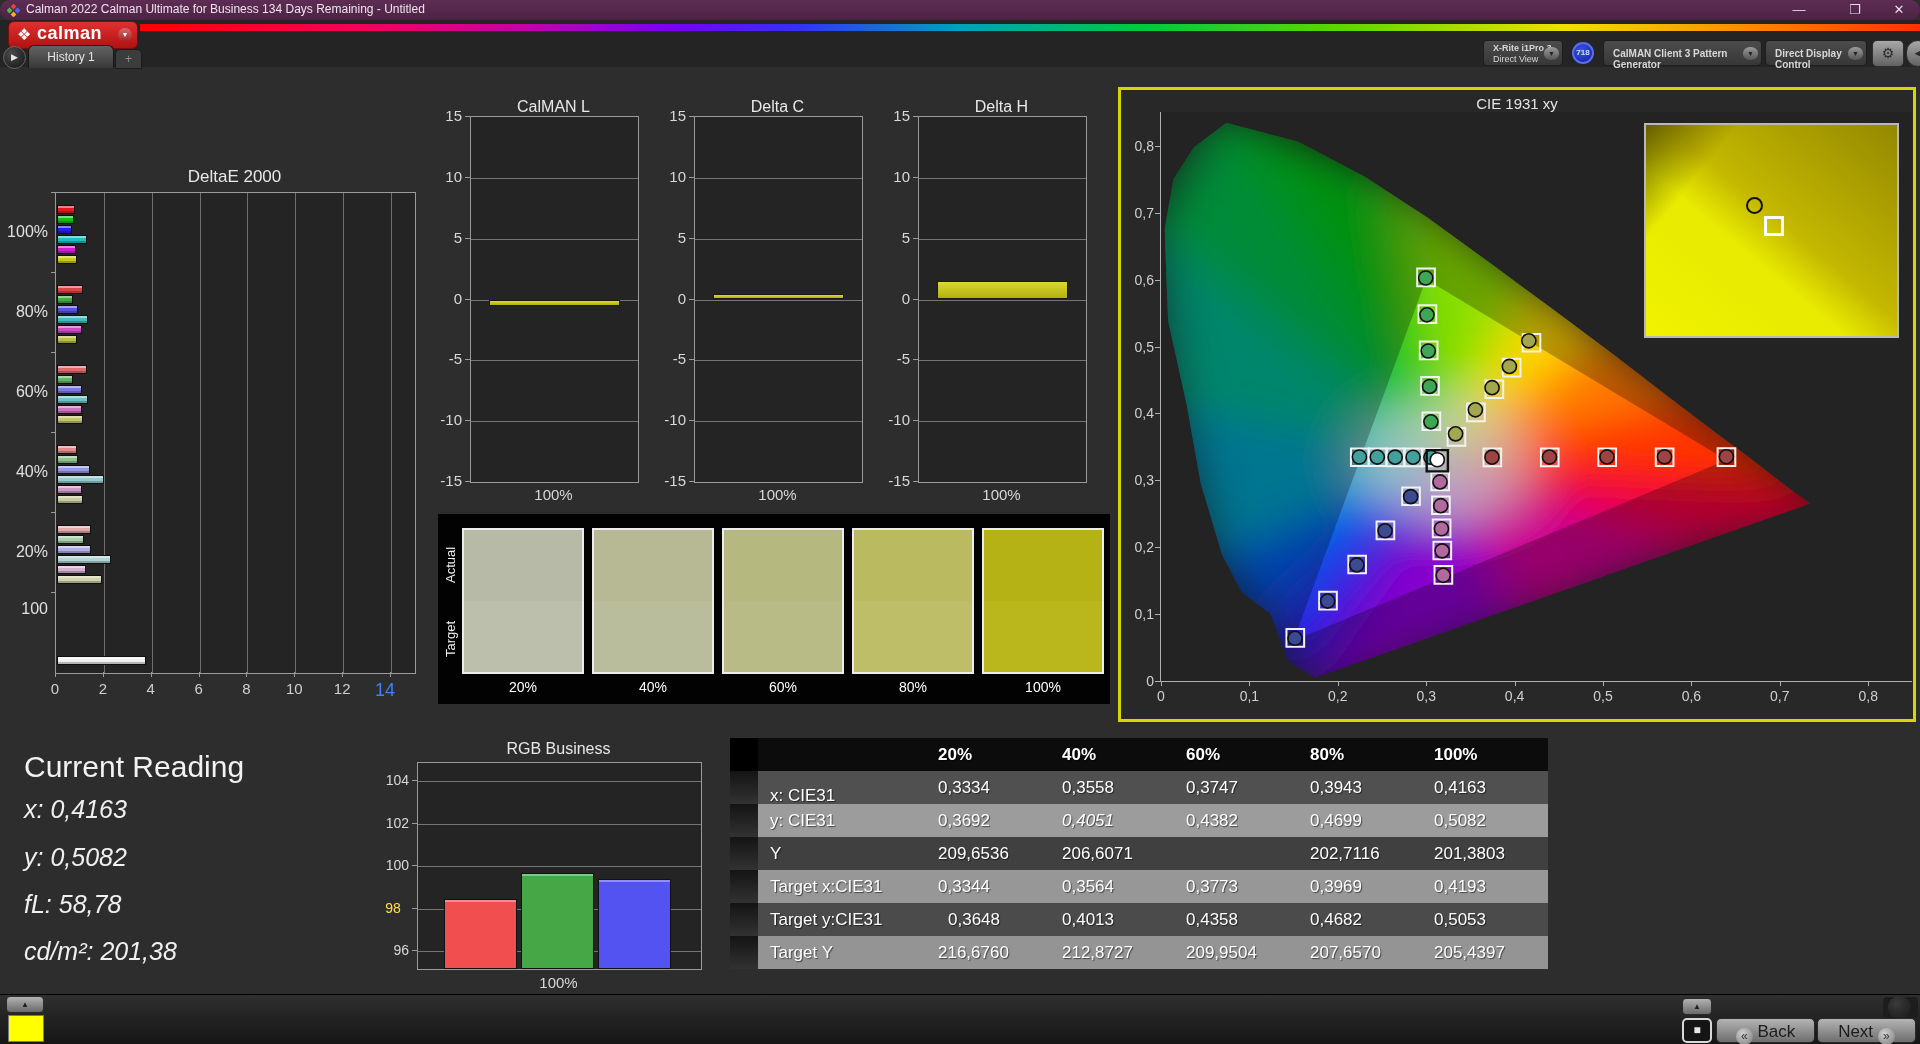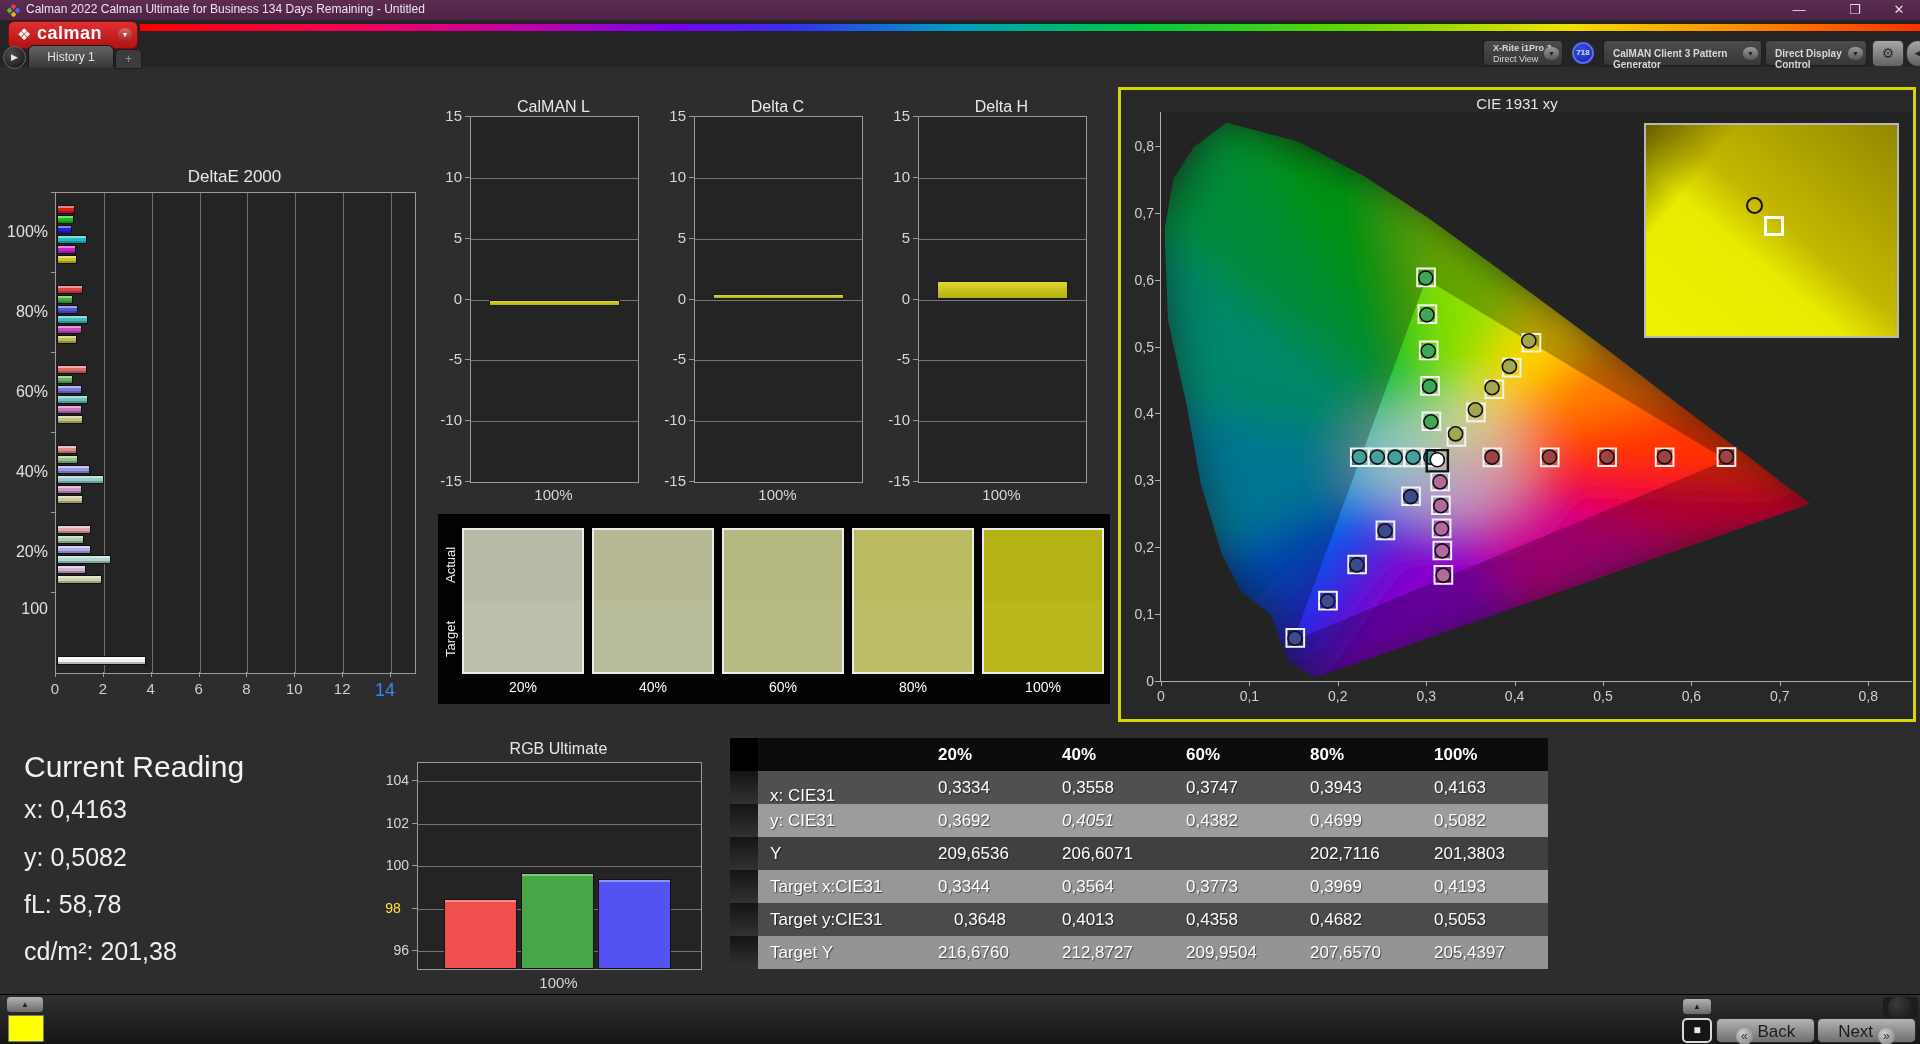--- a/index.html
+++ b/index.html
@@ -1,21 +1,21 @@
 <!DOCTYPE html>
 <html><head>
 <meta charset="utf-8">
 <style>
   html,body{margin:0;padding:0;background:#111;}
   #root{position:relative;width:1920px;height:1044px;background:#2d2d2d;overflow:hidden;
         font-family:"Liberation Sans",sans-serif;-webkit-font-smoothing:antialiased;}
   .abs{position:absolute;}
   
   #titlebar{left:0;top:0;width:1920px;height:20px;background:linear-gradient(180deg,#5d2d54,#4d2344);
-            color:#efe3ee;font-size:12px;}
+            color:#efe3ee;font-size:12px;border-radius:10px;}
   #titlebar .t{position:absolute;left:26px;top:2px;}
   .winbtn{position:absolute;top:0;width:34px;height:20px;text-align:center;line-height:20px;color:#e8dce8;font-size:13px;}
   
   #header{left:0;top:20px;width:1920px;height:47px;background:#242424;}
   #logo{position:absolute;left:8px;top:1px;width:128px;height:26px;border-radius:6px;
         background:linear-gradient(180deg,#e03030,#b01212);border:1px solid #7a0c0c;color:#fff;}
   #logo .dia{position:absolute;left:8px;top:3px;font-size:16px;}
   #logo .txt{position:absolute;left:28px;top:1px;font-size:18px;font-weight:700;letter-spacing:.5px;}
   #logo .arr{position:absolute;right:5px;top:6px;width:14px;height:14px;border-radius:50%;
              background:linear-gradient(180deg,#d86a6a,#a02020);font-size:7px;color:#fff;text-align:center;line-height:14px;}
@@ -51,21 +51,21 @@
   #cie-xaxis{position:absolute;left:39px;top:591px;width:752px;height:1px;background:#b0b0b0;}
   #cie-yaxis{position:absolute;left:39px;top:22px;width:1px;height:570px;background:#b0b0b0;}
   #inset{position:absolute;left:523px;top:33px;width:251px;height:211px;border:2px solid #b8b8b8;
          background:linear-gradient(129deg,rgba(95,88,0,.95) 0%,rgba(95,88,0,0) 22%),
                     linear-gradient(to top right,#f0f200 0%,#e8ea00 40%,#c4b800 54%,#948800 100%);}
   #inset .circ{position:absolute;left:40%;top:34%;width:13px;height:13px;border:2px solid #111;border-radius:50%;}
   #inset .sq{position:absolute;left:47%;top:43%;width:14px;height:14px;border:3px solid #fff;}
   
   #swpanel{position:absolute;left:438px;top:514px;width:672px;height:190px;background:#020202;}
   
-  #curread .line{position:absolute;left:24px;color:#f0f0f0;font-size:25px;}
+  #curread .line{position:absolute;left:24px;color:#f0f0f0;font-size:25px;font-style:italic;}
   #caltable{position:absolute;left:730px;top:738px;width:818px;}
   .trow{position:relative;height:33px;}
   
   #bottombar{position:absolute;left:0;top:994px;width:1920px;height:50px;
              background:linear-gradient(180deg,#2f2f2f,#151515);border-top:1px solid #000;}
   .transbtn{position:absolute;top:3px;width:31px;height:19px;border-radius:4px;border:1px solid #2a2a2a;
             background:linear-gradient(180deg,#b2b2b2,#6a6a6a);color:#1f1f1f;font-size:10px;text-align:center;line-height:19px;box-sizing:border-box;}
   .navbtn{position:absolute;top:23px;width:99px;height:25px;border-radius:5px;border:1px solid #2a2a2a;
           background:linear-gradient(180deg,#b4b4b4,#6e6e6e);color:#1c1c1c;font-size:17px;text-align:center;line-height:25px;box-sizing:border-box;}
   .navico{display:inline-block;width:17px;height:17px;border-radius:50%;background:radial-gradient(circle at 38% 32%,#cfcfcf,#7a7a7a);
@@ -457,21 +457,21 @@
   </div>
 
   <div id="curread">
     <div class="abs" style="left:24px;top:750px;font-size:30px;color:#f2f2f2">Current Reading</div>
     <div class="line" style="top:795px">x: 0,4163</div>
     <div class="line" style="top:843px">y: 0,5082</div>
     <div class="line" style="top:890px">fL: 58,78</div>
     <div class="line" style="top:937px">cd/m²: 201,38</div>
   </div>
 
-  <div class="ctitle" style="left:417px;top:740px;width:283px;font-size:16px">RGB Ultimate</div>
+  <div class="ctitle" style="left:417px;top:740px;width:283px;font-size:16px">RGB Business</div>
   <div id="rgb-plot" class="plot" style="left:417px;top:762px;width:283px;height:206px">
       <div style="position: absolute; left: 0px; top: 18.0625px; width: 283px; height: 1px; background: rgb(117, 117, 117);"></div>
       <div style="position: absolute; left: 0px; top: 60.5625px; width: 283px; height: 1px; background: rgb(117, 117, 117);"></div>
       <div style="position: absolute; left: 0px; top: 103.062px; width: 283px; height: 1px; background: rgb(117, 117, 117);"></div>
       <div style="position: absolute; left: 0px; top: 145.562px; width: 283px; height: 1px; background: rgb(117, 117, 117);"></div>
       <div style="position: absolute; left: 0px; top: 188.062px; width: 283px; height: 1px; background: rgb(117, 117, 117);"></div>
       <div style="position: absolute; left: 26px; top: 136.087px; width: 73px; height: 69.9125px; background: rgb(241, 79, 79); border: 1px solid rgb(17, 17, 17); box-sizing: border-box; box-shadow: rgba(255, 255, 255, 0.35) 0px 2px inset;"></div>
       <div style="position: absolute; left: 103px; top: 109.525px; width: 73px; height: 96.475px; background: rgb(70, 167, 70); border: 1px solid rgb(17, 17, 17); box-sizing: border-box; box-shadow: rgba(255, 255, 255, 0.35) 0px 2px inset;"></div>
       <div style="position: absolute; left: 180px; top: 115.9px; width: 73px; height: 90.1px; background: rgb(83, 83, 241); border: 1px solid rgb(17, 17, 17); box-sizing: border-box; box-shadow: rgba(255, 255, 255, 0.35) 0px 2px inset;"></div>
     </div>
@@ -536,21 +536,21 @@
         <div style="position: absolute; left: 208px; top: 0px; height: 33px; line-height: 33px; color: rgb(255, 255, 255); font-size: 17px; text-shadow: rgba(0, 0, 0, 0.55) 1px 1px 1px;">0,3344</div>
         <div style="position: absolute; left: 332px; top: 0px; height: 33px; line-height: 33px; color: rgb(255, 255, 255); font-size: 17px; text-shadow: rgba(0, 0, 0, 0.55) 1px 1px 1px;">0,3564</div>
         <div style="position: absolute; left: 456px; top: 0px; height: 33px; line-height: 33px; color: rgb(255, 255, 255); font-size: 17px; text-shadow: rgba(0, 0, 0, 0.55) 1px 1px 1px;">0,3773</div>
         <div style="position: absolute; left: 580px; top: 0px; height: 33px; line-height: 33px; color: rgb(255, 255, 255); font-size: 17px; text-shadow: rgba(0, 0, 0, 0.55) 1px 1px 1px;">0,3969</div>
         <div style="position: absolute; left: 704px; top: 0px; height: 33px; line-height: 33px; color: rgb(255, 255, 255); font-size: 17px; text-shadow: rgba(0, 0, 0, 0.55) 1px 1px 1px;">0,4193</div>
       </div>
       <div class="trow">
         <div style="position: absolute; left: 0px; top: 0px; width: 28px; height: 33px; background: linear-gradient(rgb(20, 20, 20), rgb(50, 50, 50));"></div>
         <div style="position: absolute; left: 28px; top: 0px; width: 790px; height: 33px; background: rgb(75, 75, 75);"></div>
         <div style="position: absolute; left: 40px; top: 0px; height: 33px; line-height: 33px; color: rgb(255, 255, 255); font-size: 17px; text-shadow: rgba(0, 0, 0, 0.55) 1px 1px 1px;">Target y:CIE31</div>
-        <div style="position: absolute; left: 224px; top: 0px; height: 33px; line-height: 33px; color: rgb(255, 255, 255); font-size: 17px; text-shadow: rgba(0, 0, 0, 0.55) 1px 1px 1px;">0,3648</div>
+        <div style="position: absolute; left: 218px; top: 0px; height: 33px; line-height: 33px; color: rgb(255, 255, 255); font-size: 17px; text-shadow: rgba(0, 0, 0, 0.55) 1px 1px 1px;">0,3648</div>
         <div style="position: absolute; left: 332px; top: 0px; height: 33px; line-height: 33px; color: rgb(255, 255, 255); font-size: 17px; text-shadow: rgba(0, 0, 0, 0.55) 1px 1px 1px;">0,4013</div>
         <div style="position: absolute; left: 456px; top: 0px; height: 33px; line-height: 33px; color: rgb(255, 255, 255); font-size: 17px; text-shadow: rgba(0, 0, 0, 0.55) 1px 1px 1px;">0,4358</div>
         <div style="position: absolute; left: 580px; top: 0px; height: 33px; line-height: 33px; color: rgb(255, 255, 255); font-size: 17px; text-shadow: rgba(0, 0, 0, 0.55) 1px 1px 1px;">0,4682</div>
         <div style="position: absolute; left: 704px; top: 0px; height: 33px; line-height: 33px; color: rgb(255, 255, 255); font-size: 17px; text-shadow: rgba(0, 0, 0, 0.55) 1px 1px 1px;">0,5053</div>
       </div>
       <div class="trow">
         <div style="position: absolute; left: 0px; top: 0px; width: 28px; height: 33px; background: linear-gradient(rgb(20, 20, 20), rgb(50, 50, 50));"></div>
         <div style="position: absolute; left: 28px; top: 0px; width: 790px; height: 33px; background: rgb(148, 148, 148);"></div>
         <div style="position: absolute; left: 40px; top: 0px; height: 33px; line-height: 33px; color: rgb(255, 255, 255); font-size: 17px; text-shadow: rgba(0, 0, 0, 0.55) 1px 1px 1px;">Target Y</div>
         <div style="position: absolute; left: 208px; top: 0px; height: 33px; line-height: 33px; color: rgb(255, 255, 255); font-size: 17px; text-shadow: rgba(0, 0, 0, 0.55) 1px 1px 1px;">216,6760</div>

